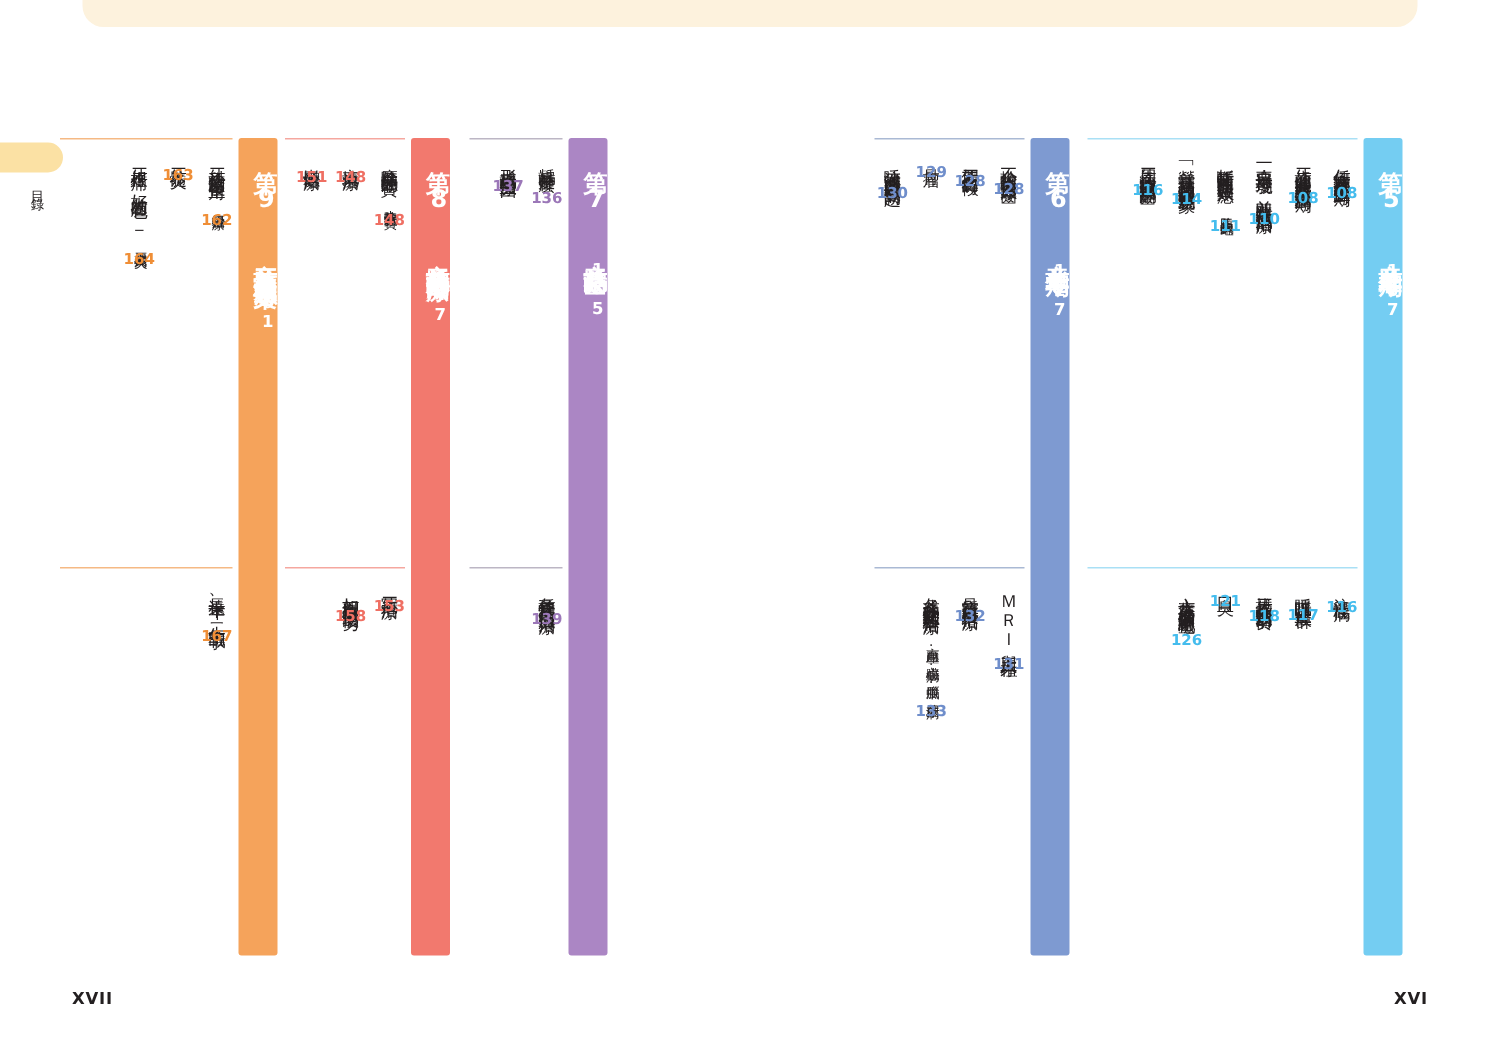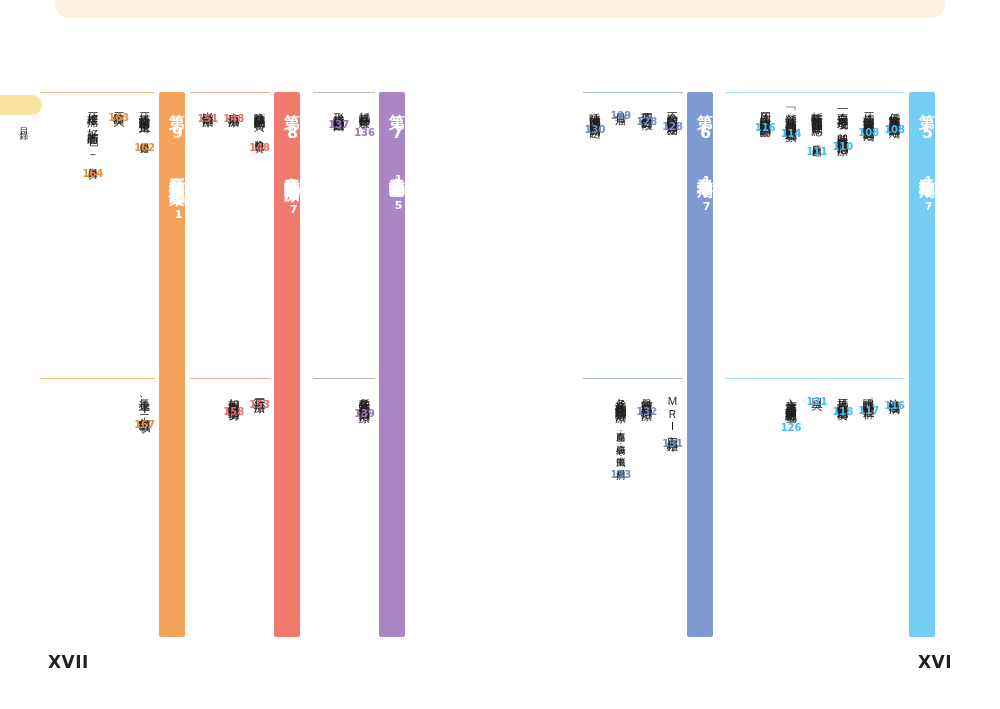--- a/index.html
+++ b/index.html
@@ -34,21 +34,21 @@
     width: 500px;
     height: 709px;
   }
   #page-left  { left: 0; }
   #page-right { left: 500px; }
 
   
   .folio {
     position: absolute;
     bottom: 37px;
-    font-size: 17px;
+    font-size: 11px;
     font-weight: bold;
     letter-spacing: .5px;
     color: #231f20;
   }
   #folio-left  { left: 48px; }
   #folio-right { right: 48px; }
 
   
   #toc-tab {
     position: absolute;

